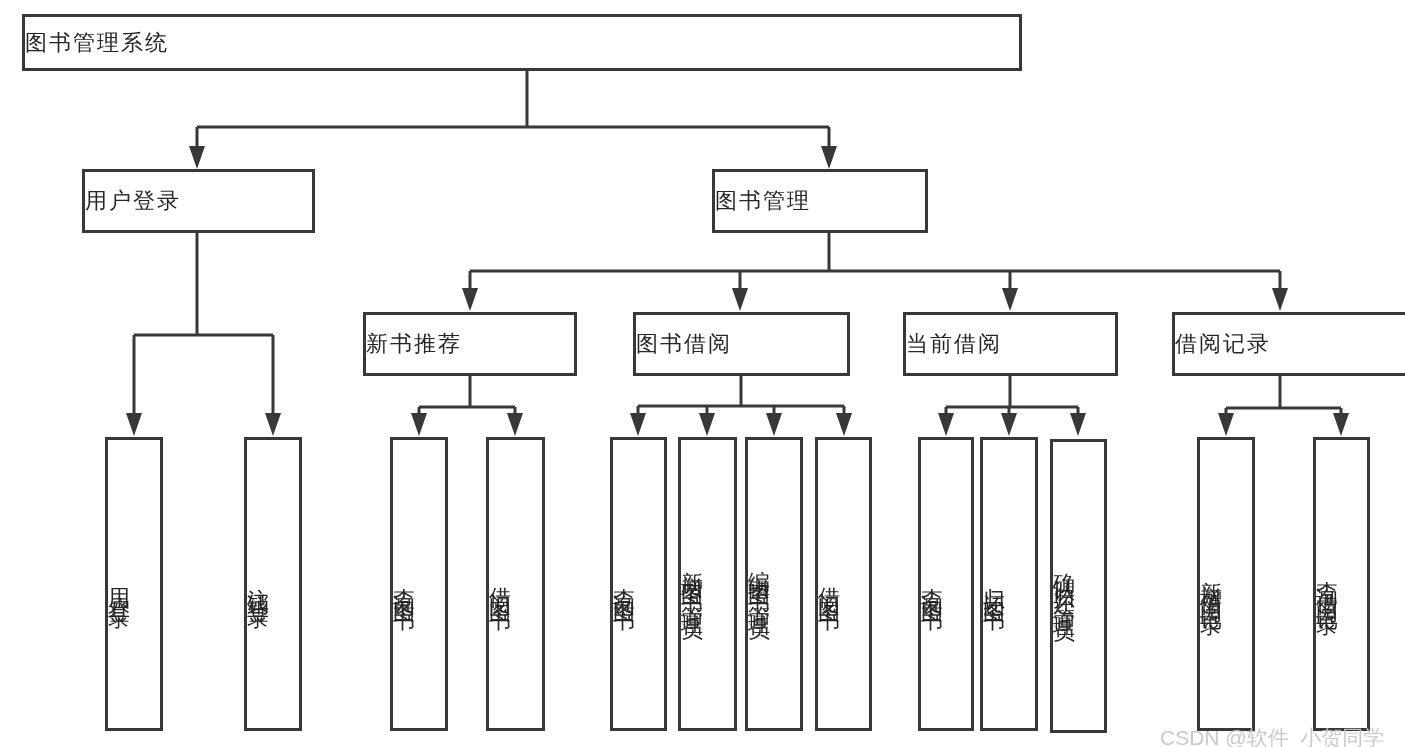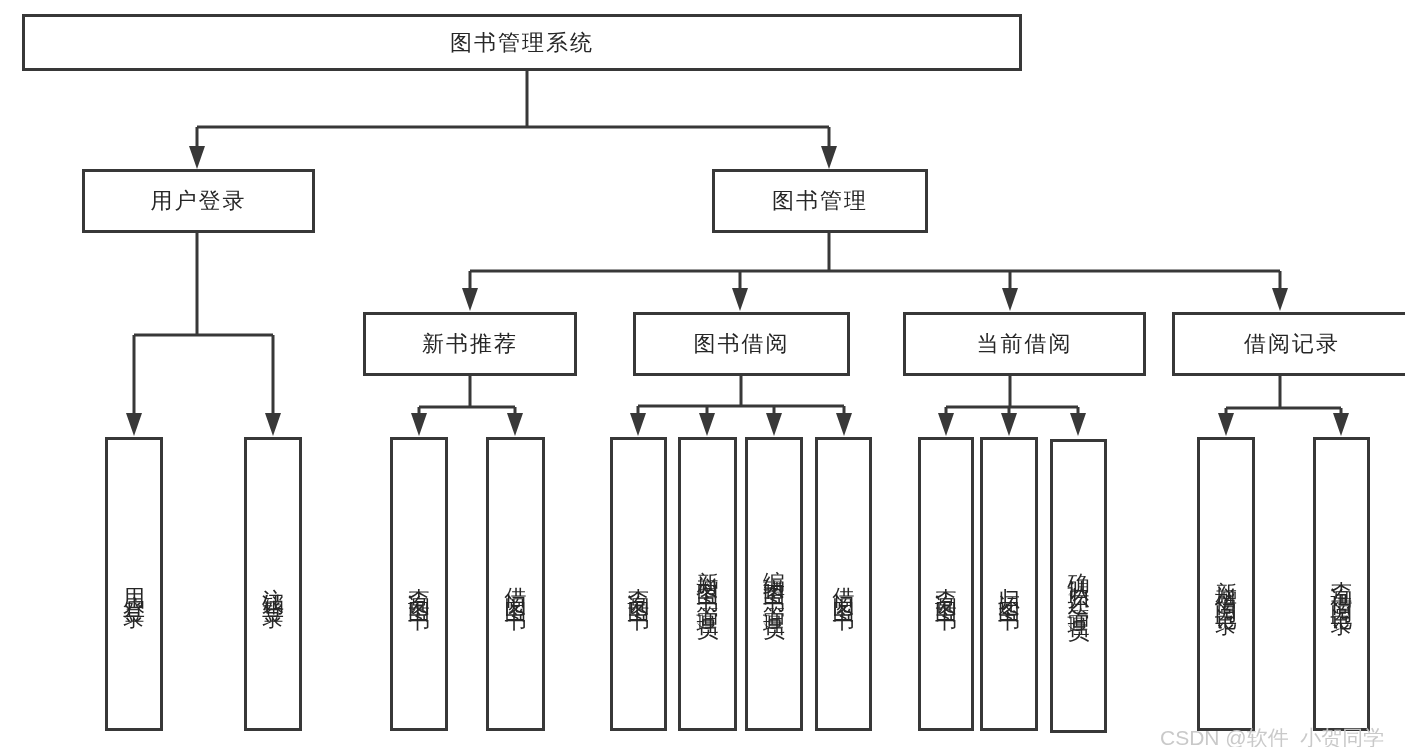--- a/index.html
+++ b/index.html
@@ -22,21 +22,20 @@
     width: 1405px;
     height: 747px;
   }
   .node {
     position: absolute;
     background: #ffffff;
     border: 3px solid #383838;
     box-sizing: border-box;
     display: flex;
     align-items: center;
-    justify-content: center;
   }
   .node-l2, .node-l3 { top: 169px; height: 64px; }
   .node-l3 { top: 312px; }
   .leaf { top: 437px; height: 294px; }
   .label-h {
     font-size: 22px;
     color: #262626;
     letter-spacing: 2px;
     white-space: nowrap;
   }
@@ -117,21 +116,21 @@
   <div class="node node-l2" style="left:712px; width:216px">
     <span class="label-h">图书管理</span>
   </div>
 
   <div class="node node-l3" style="left:363px; width:214px">
     <span class="label-h">新书推荐</span>
   </div>
   <div class="node node-l3" style="left:633px; width:217px">
     <span class="label-h">图书借阅</span>
   </div>
-  <div class="node node-l3" style="left:903px; width:243px">
+  <div class="node node-l3" style="left:903px; width:215px">
     <span class="label-h">当前借阅</span>
   </div>
   <div class="node node-l3" style="left:1172px; width:240px">
     <span class="label-h">借阅记录</span>
   </div>
 
   <div class="node leaf" style="left:105px; width:58px">
     <span class="label-v">用户登录</span>
   </div>
   <div class="node leaf" style="left:244px; width:58px">

